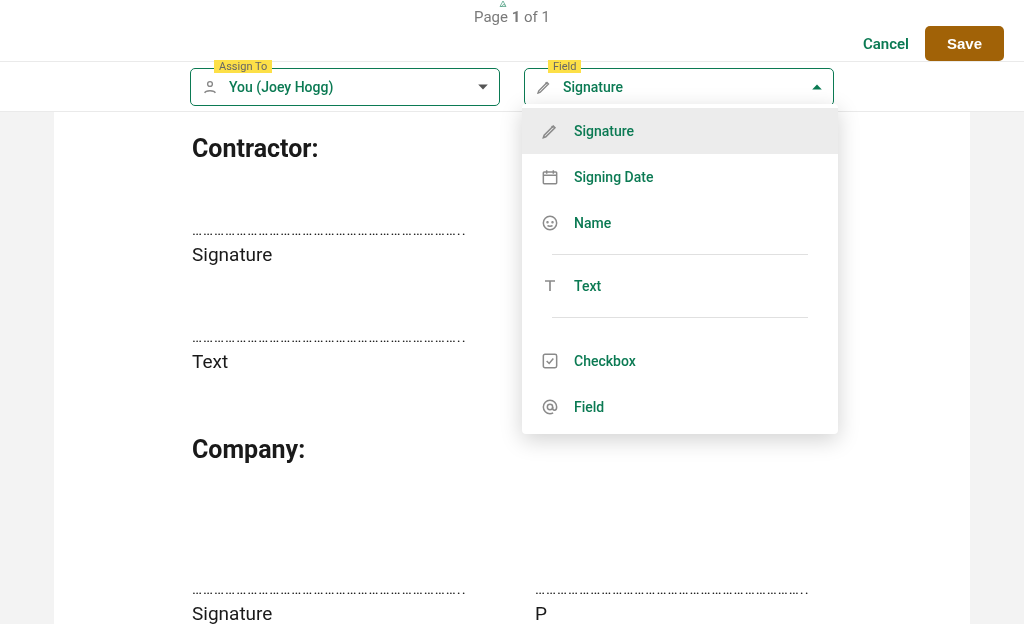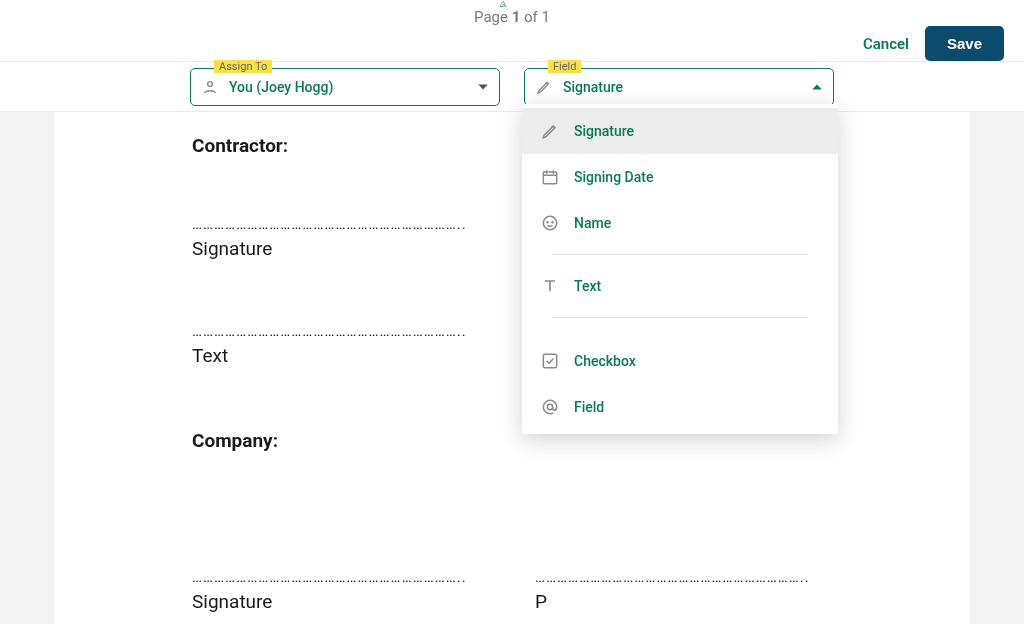--- a/index.html
+++ b/index.html
@@ -34,21 +34,21 @@
     align-items: center;
     gap: 16px;
   }
   .cancel-link {
     color: #0b7a53;
     font-weight: 600;
     font-size: 15px;
     cursor: pointer;
   }
   .save-btn {
-    background: #0c4a6e;
+    background: #a16207;
     color: #fff;
     border: none;
     border-radius: 5px;
     padding: 9px 22px;
     font-size: 15px;
     font-weight: 600;
     cursor: pointer;
   }
 
   .controls-row {
@@ -104,21 +104,21 @@
   .doc-page {
     width: 916px;
     margin: 0 auto;
     background: #fff;
     height: 100%;
     padding: 22px 138px 0 138px;
     color: #1a1a1a;
   }
   .doc-section-title {
     font-weight: 700;
-    font-size: 19px;
+    font-size: 25px;
     margin-bottom: 58px;
   }
   .doc-row {
     display: flex;
     gap: 46px;
     margin-bottom: 18px;
   }
   .doc-col { flex: 1; }
   .dots {
     letter-spacing: 1px;

